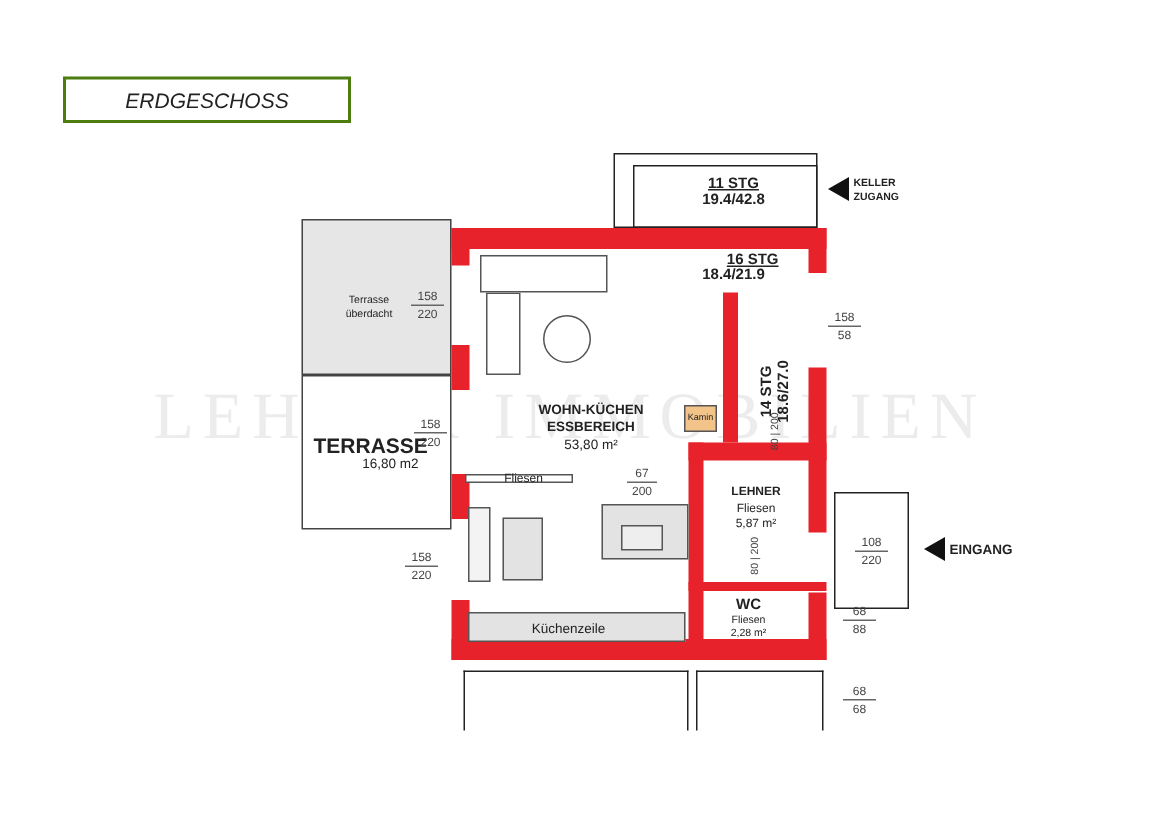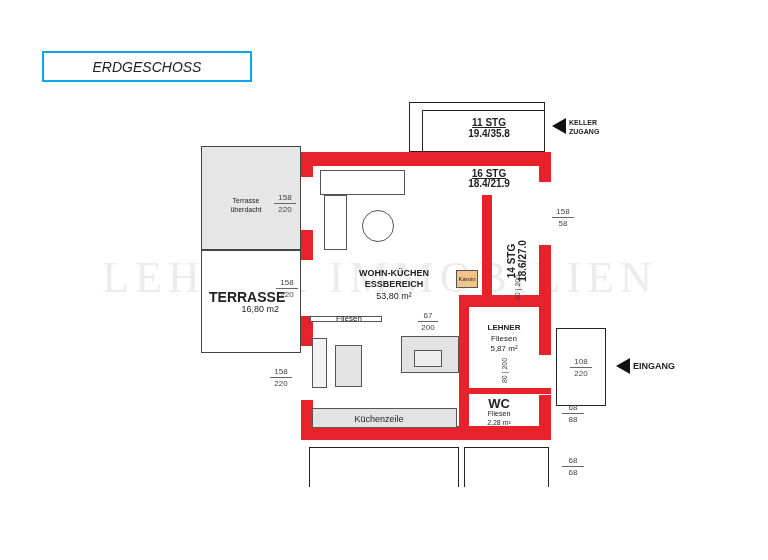--- a/index.html
+++ b/index.html
@@ -1,18 +1,18 @@
 <!DOCTYPE html>
 <html><head>
 <meta charset="utf-8">
 <style>
   html,body{margin:0;padding:0;background:#fff;}
   body{width:768px;height:560px;position:relative;overflow:hidden;font-family:"Liberation Sans",sans-serif;color:#222;}
   .abs{position:absolute;}
-  .title-box{left:42px;top:51px;width:210px;height:31px;border:2px solid #0ea5e9;box-sizing:border-box;display:flex;align-items:center;justify-content:center;font-style:italic;font-size:14px;color:#222;}
+  .title-box{left:42px;top:51px;width:192px;height:31px;border:2px solid #4d7c0f;box-sizing:border-box;display:flex;align-items:center;justify-content:center;font-style:italic;font-size:14px;color:#222;}
   .watermark{left:100px;top:252px;width:560px;text-align:center;font-family:"Liberation Serif",serif;font-size:44px;letter-spacing:6px;color:#ececec;z-index:0;}
   .wall{background:#e8222a;position:absolute;}
   .outline{border:1.5px solid #222;position:absolute;box-sizing:border-box;}
   .lbl{position:absolute;font-size:9px;text-align:center;line-height:11px;z-index:3;}
   .bold{font-weight:bold;}
   .dim{position:absolute;font-size:8px;color:#444;text-align:center;line-height:11px;z-index:3;}
   .dim .top{border-bottom:1px solid #666;}
   .arrow{position:absolute;width:0;height:0;border-top:8px solid transparent;border-bottom:8px solid transparent;border-right:14px solid #111;}
   .furn{position:absolute;border:1px solid #555;background:#e3e3e3;box-sizing:border-box;}
   .furn-white{position:absolute;border:1px solid #555;background:#fff;box-sizing:border-box;}
@@ -21,21 +21,21 @@
 <body>
 
 <div class="abs title-box">ERDGESCHOSS</div>
 <div class="abs watermark">LEHNER IMMOBILIEN</div>
 
 <div class="abs" style="left:4px;top:0;width:768px;height:409px;z-index:1;text-decoration:underline;">
 
   <div class="outline" style="left:405px;top:102px;width:136px;height:50px;"></div>
   <div class="outline" style="left:418px;top:110px;width:123px;height:42px;border-width:1px;"></div>
   <div class="lbl bold" style="left:455px;top:117px;width:60px;font-size:10px;text-decoration:underline;">11 STG</div>
-  <div class="lbl bold" style="left:450px;top:128px;width:70px;font-size:10px;">19.4/35.8</div>
+  <div class="lbl bold" style="left:450px;top:128px;width:70px;font-size:10px;">19.4/42.8</div>
   <div class="arrow" style="left:548px;top:118px;"></div>
   <div class="lbl bold" style="left:565px;top:118px;width:40px;font-size:7px;line-height:9px;text-align:left;">KELLER ZUGANG</div>
 
   <div class="abs" style="left:197px;top:146px;width:100px;height:104px;background:#e6e6e6;border:1px solid #444;box-sizing:border-box;"></div>
   <div class="lbl" style="left:222px;top:196px;width:40px;font-size:7px;line-height:9px;">Terrasse überdacht</div>
 
   <div class="abs" style="left:197px;top:250px;width:100px;height:103px;background:#fff;border:1px solid #444;box-sizing:border-box;"></div>
   <div class="lbl bold" style="left:205px;top:292px;width:70px;font-size:14px;">TERRASSE</div>
   <div class="lbl" style="left:205px;top:304px;width:70px;text-align:right;">16,80 m2</div>
 
@@ -46,21 +46,21 @@
   <div class="wall" style="left:297px;top:400px;width:12px;height:40px;"></div>
   <div class="wall" style="left:297px;top:426px;width:250px;height:14px;"></div>
   <div class="wall" style="left:535px;top:152px;width:12px;height:30px;"></div>
   <div class="wall" style="left:535px;top:245px;width:12px;height:110px;"></div>
   <div class="wall" style="left:535px;top:395px;width:12px;height:45px;"></div>
   <div class="wall" style="left:478px;top:195px;width:10px;height:100px;"></div>
   <div class="wall" style="left:455px;top:295px;width:92px;height:12px;"></div>
   <div class="wall" style="left:455px;top:295px;width:10px;height:145px;"></div>
   <div class="wall" style="left:455px;top:388px;width:92px;height:6px;"></div>
 
-  <div class="lbl bold" style="left:455px;top:168px;width:60px;font-size:10px;text-decoration:underline;">16 STG</div>
+  <div class="lbl bold" style="left:455px;top:168px;width:60px;font-size:10px;text-decoration:underline;text-align:right;">16 STG</div>
   <div class="lbl bold" style="left:450px;top:178px;width:70px;font-size:10px;">18.4/21.9</div>
   <div class="lbl bold" style="left:478px;top:250px;width:70px;font-size:10px;transform:rotate(-90deg);">
     <span>14 STG</span>
     <span>18.6/27.0</span>
   </div>
 
   <div class="furn-white" style="left:316px;top:170px;width:85px;height:25px;"></div>
   <div class="furn-white" style="left:320px;top:195px;width:23px;height:55px;"></div>
   <div class="abs" style="left:358px;top:210px;width:30px;height:30px;border:1px solid #555;border-radius:50%;"></div>
   <div class="abs" style="left:452px;top:270px;width:22px;height:18px;background:#f3c48a;border:1px solid #555;box-sizing:border-box;"></div>
@@ -76,21 +76,21 @@
   <div class="lbl" style="left:340px;top:414px;width:70px;font-size:9px;">Küchenzeile</div>
 
   <div class="lbl bold" style="left:340px;top:268px;width:100px;">WOHN-KÜCHEN</div>
   <div class="lbl bold" style="left:340px;top:279px;width:100px;">ESSBEREICH</div>
   <div class="lbl" style="left:340px;top:291px;width:100px;">53,80 m²</div>
 
   <div class="lbl bold" style="left:470px;top:322px;width:60px;font-size:8px;">LEHNER</div>
   <div class="lbl" style="left:470px;top:333px;width:60px;font-size:8px;">Fliesen</div>
   <div class="lbl" style="left:470px;top:343px;width:60px;font-size:8px;">5,87 m²</div>
 
-  <div class="lbl bold" style="left:480px;top:398px;width:30px;font-size:13px;">WC</div>
+  <div class="lbl bold" style="left:480px;top:398px;width:30px;font-size:10px;">WC</div>
   <div class="lbl" style="left:480px;top:408px;width:30px;font-size:7px;">Fliesen</div>
   <div class="lbl" style="left:480px;top:417px;width:30px;font-size:7px;">2,28 m²</div>
 
   <div class="outline" style="left:552px;top:328px;width:50px;height:78px;border-width:1px;"></div>
   <div class="arrow" style="left:612px;top:358px;"></div>
   <div class="lbl bold" style="left:625px;top:361px;width:50px;font-size:9px;text-align:center;">EINGANG</div>
 
   <div class="outline" style="left:305px;top:447px;width:150px;height:40px;border-bottom:none;"></div>
   <div class="outline" style="left:460px;top:447px;width:85px;height:40px;border-bottom:none;"></div>
 

